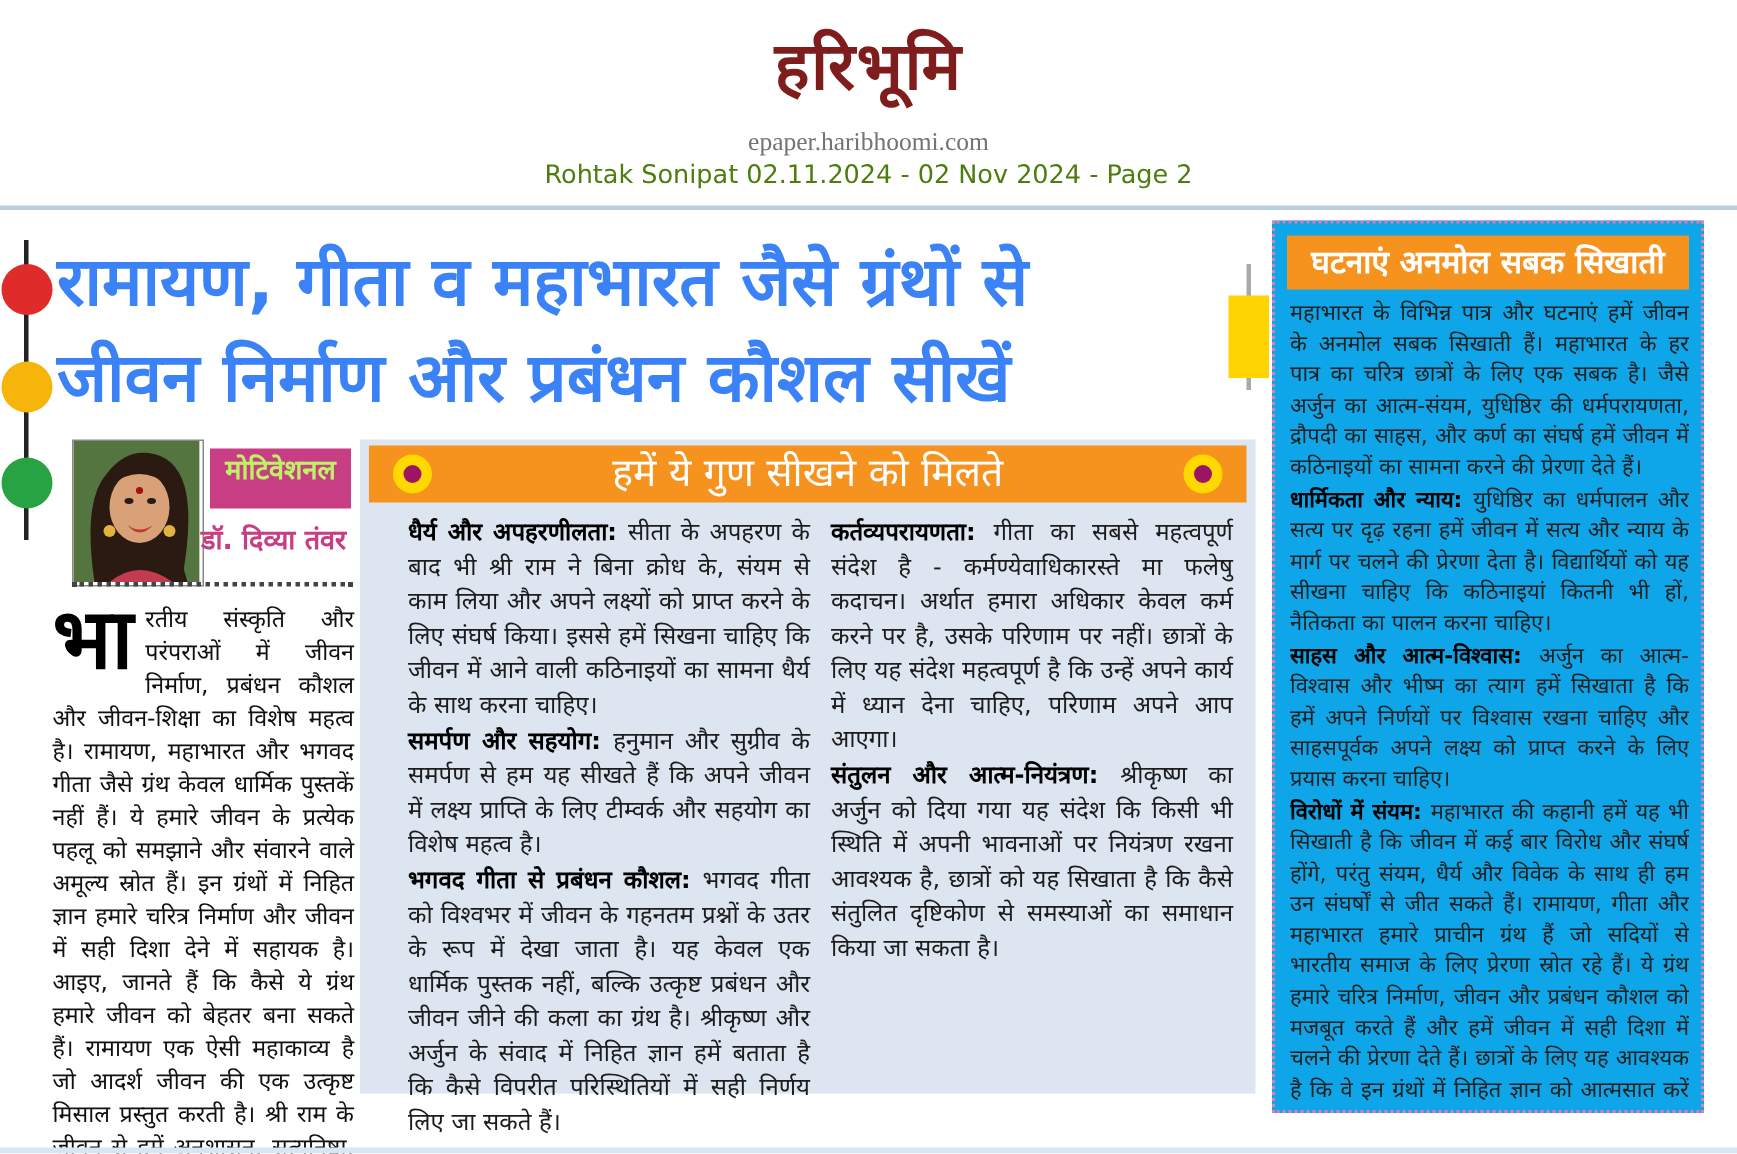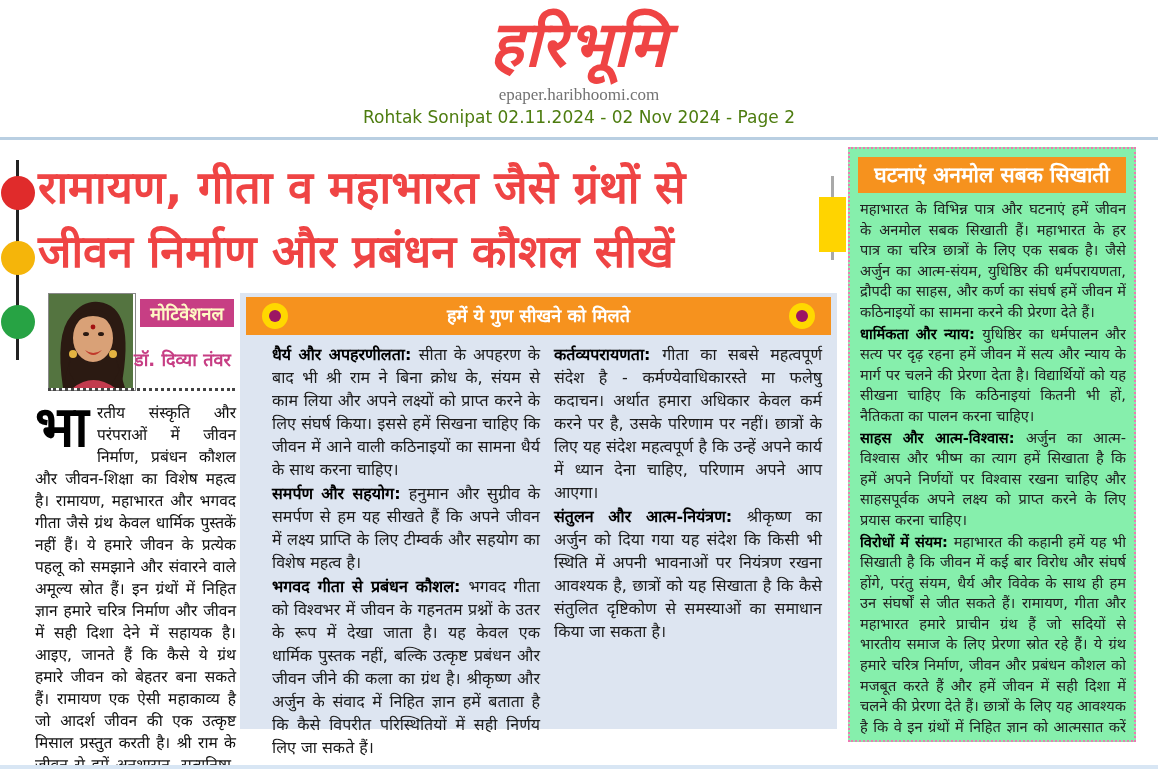--- a/index.html
+++ b/index.html
@@ -3,69 +3,69 @@
 <meta charset="utf-8">
 <style>
   html,body{margin:0;padding:0;}
   body{
     width:1158px;height:769px;position:relative;overflow:hidden;
     background:#ffffff;
     font-family:"DejaVu Sans",sans-serif;
   }
   
   .masthead{position:absolute;left:0;top:6px;width:100%;text-align:center;}
-  .logo{font-size:63px;font-weight:800;color:#ef4444;line-height:78px;letter-spacing:1px;font-style:italic;}
+  .logo{font-size:44px;font-weight:800;color:#7f1d1d;line-height:78px;letter-spacing:1px;}
   .site{font-size:17px;color:#737373;line-height:22px;font-family:Liberation Serif, serif;}
   .edition{font-size:17px;color:#4d7c0f;line-height:22px;}
   .head-rule{position:absolute;left:0;top:137px;width:100%;height:3px;background:#b9cfe2;}
 
   
   .tl-line{position:absolute;left:16px;top:160px;width:3px;height:200px;background:#222;}
   .tl-dot{position:absolute;width:34px;height:34px;border-radius:50%;}
   .tl-red{left:1px;top:176px;background:#e02b2b;}
   .tl-yellow{left:1px;top:241px;background:#f5b50a;}
   .tl-green{left:1px;top:305px;background:#27a344;}
 
   
   .headline{position:absolute;left:38px;top:156px;width:765px;
-    font-size:45px;line-height:64px;font-weight:800;color:#ef4444;}
+    font-size:45px;line-height:64px;font-weight:800;color:#3b82f6;}
 
   
   .candle-line{position:absolute;left:831px;top:176px;width:3px;height:84px;background:#a9a9a9;}
   .candle-rect{position:absolute;left:819px;top:197px;width:27px;height:55px;background:#ffd400;}
 
   
   .portrait{position:absolute;left:48px;top:293px;width:86px;height:96px;border:1px solid #888;}
-  .kicker-box{position:absolute;left:140px;top:299px;width:94px;height:28px;background:#c73e84;
-    color:#fef9c3;font-weight:800;font-size:18px;text-align:center;line-height:30px;}
+  .kicker-box{position:absolute;left:140px;top:299px;width:94px;height:40px;background:#c73e84;
+    color:#bef264;font-weight:800;font-size:18px;text-align:center;line-height:30px;}
   .author{position:absolute;left:134px;top:347px;width:100px;
     color:#c73e84;font-weight:800;font-size:18px;}
   .dotted-sep{position:absolute;left:48px;top:388px;width:187px;border-top:3px dotted #444;}
   .intro{position:absolute;left:35px;top:402px;width:201px;
     font-size:15.5px;line-height:22px;text-align:justify;color:#101010;}
   .dropcap{float:left;font-size:56px;line-height:46px;font-weight:800;color:#000;
     margin:2px 8px 0 0;}
 
   
   .panel{position:absolute;left:240px;top:293px;width:597px;height:436px;background:#dde5f1;}
   .panel-title{position:absolute;left:6px;top:4px;width:585px;height:38px;background:#f6921e;}
   .panel-title-text{position:absolute;left:0;top:0;width:100%;text-align:center;
-    color:#fff;font-weight:700;font-size:18px;line-height:38px;}
+    color:#fff;font-weight:400;font-size:26px;line-height:38px;}
   .deco-circle{position:absolute;top:6px;width:26px;height:26px;border-radius:50%;background:#ffd800;}
   .deco-circle .inner{position:absolute;left:7px;top:7px;width:12px;height:12px;border-radius:50%;background:#9c1563;}
   .dc-left{left:16px;}  .dc-right{right:16px;}
   .panel-col{position:absolute;top:50px;width:268px;font-size:16px;line-height:23px;
     text-align:justify;color:#1c1c1c;}
   .col-1{left:32px;}  .col-2{left:314px;}
   .para{margin:0 0 1px 0;}
   .lead{font-weight:800;color:#000;}
 
   
   .sidebar{position:absolute;left:848px;top:147px;width:288px;height:595px;
-    background:#86efac;border:2px dotted #ec79b2;box-sizing:border-box;}
+    background:#0ea5e9;border:2px dotted #ec79b2;box-sizing:border-box;}
   .sidebar-title{position:absolute;left:8px;top:8px;right:8px;height:36px;background:#f6921e;
     color:#fff;font-weight:800;font-size:21px;text-align:center;line-height:36px;}
   .sidebar-body{position:absolute;left:10px;top:50px;right:8px;bottom:4px;
     font-size:14.6px;line-height:20.6px;text-align:justify;color:#222;overflow:hidden;}
 
   .bottom-rule{position:absolute;left:0;bottom:0;width:100%;height:4px;background:#d8e6f4;}
 </style>
 </head>
 <body>
 

